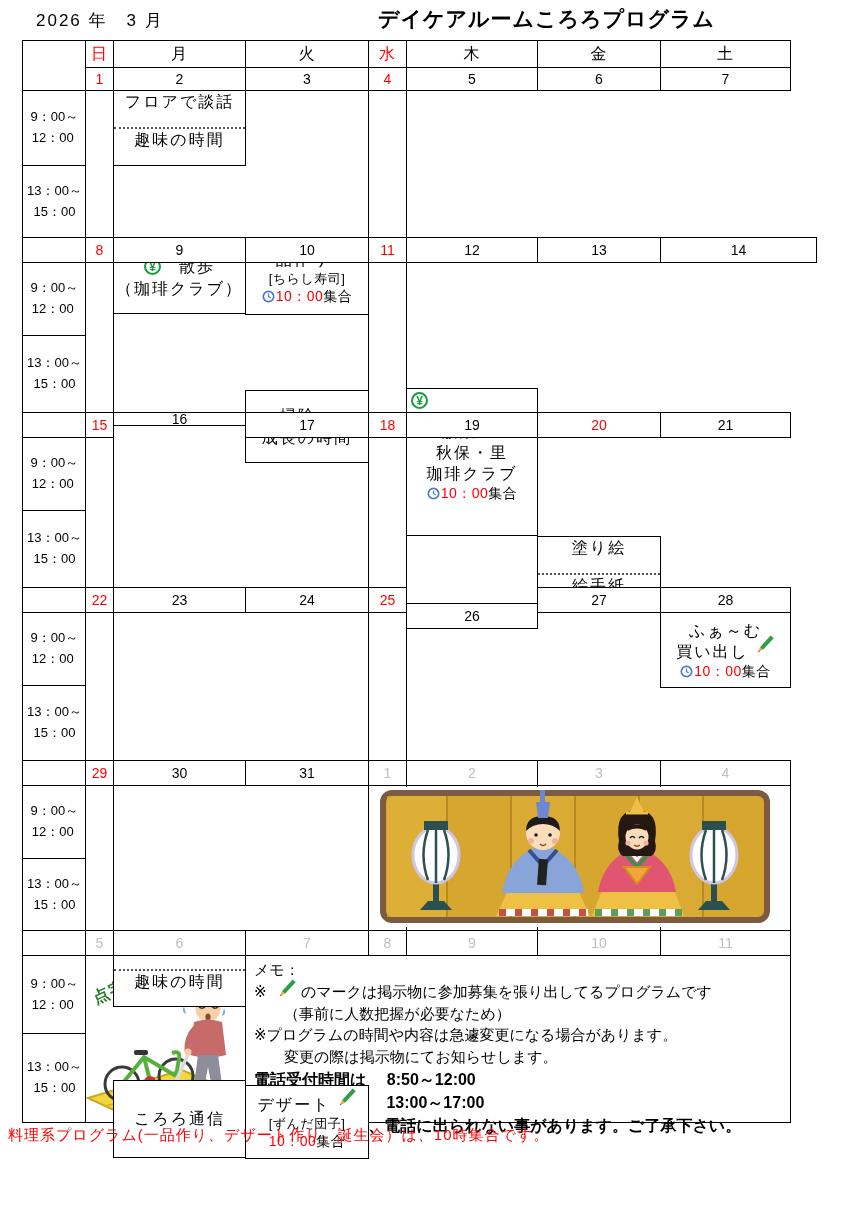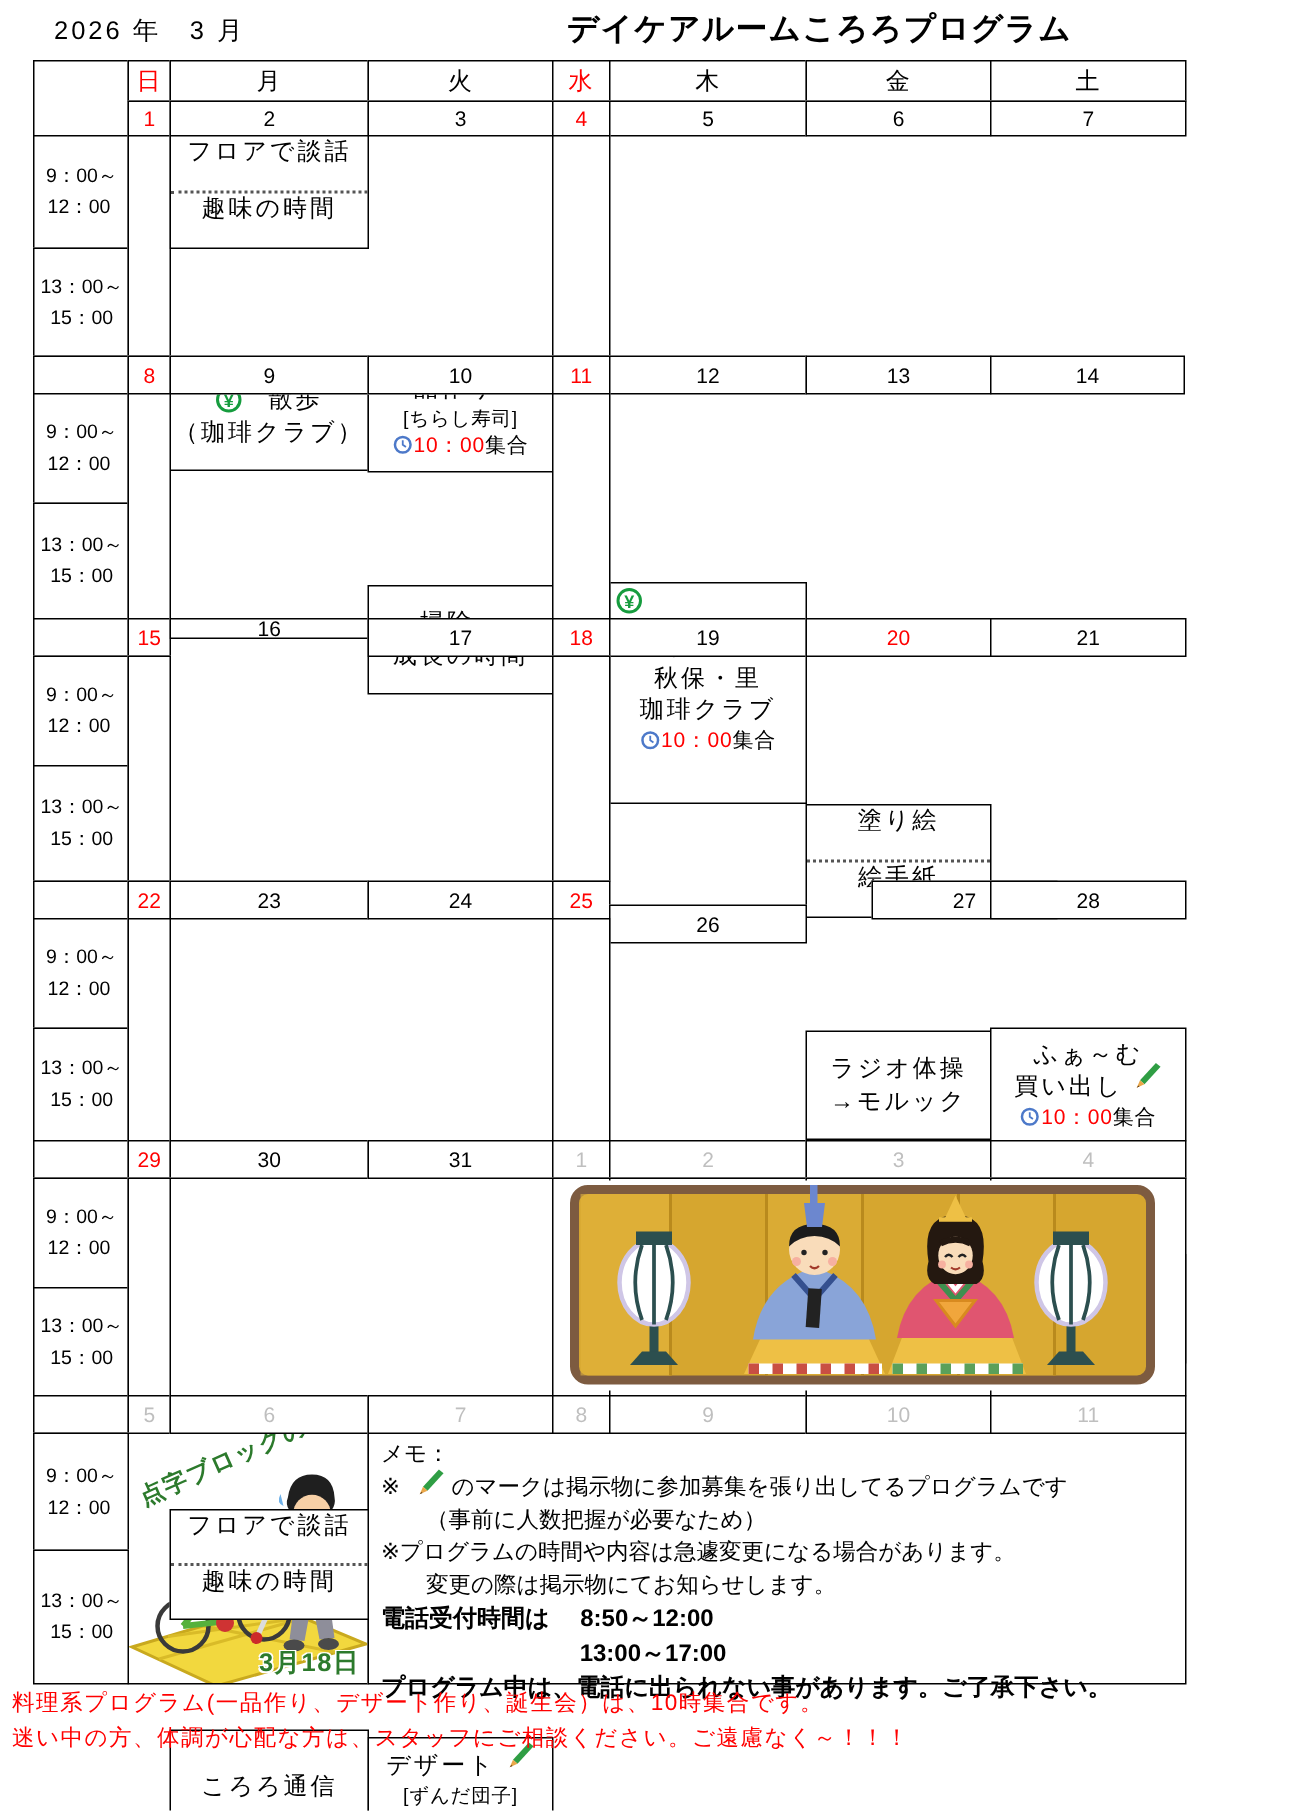--- a/index.html
+++ b/index.html
@@ -313,28 +313,20 @@
           <div class="line">
             <span>塗り絵</span>
           </div>
         </div>
         <div class="half">
           <div class="line">
             <span>絵手紙</span>
           </div>
         </div>
       </div>
-      <div class="cell prog" style="left: 515px; top: 125px; width: 124px; height: 73px;">
-        <div class="line">
-          <span>ラジオ体操</span>
-        </div>
-        <div class="line">
-          <span>→モルック</span>
-        </div>
-      </div>
       <div class="cell prog" style="left: 638px; top: 50px; width: 131px; height: 76px;">
         <div class="line">
           <span>ふぁ～む</span>
         </div>
         <div class="line">
           <span>買い出し</span>
           <span class="pencil-ic">
             <svg width="24" height="24" viewBox="0 0 24 24">
               <path d="M9 13.2 L19.6 1.6 L22.7 4.2 L12 15.8 Z" fill="#2f9e44"></path>
               <path d="M9 13.2 L12 15.8 L6.8 18.2 Z" fill="#eaa749"></path>
@@ -370,21 +362,21 @@
       </div>
       <div class="cell date-c" style="left: 346px; top: 197px; width: 39px; height: 26px;">
         <span class="red">11</span>
       </div>
       <div class="cell date-c" style="left: 384px; top: 197px; width: 132px; height: 26px;">
         <span>12</span>
       </div>
       <div class="cell date-c" style="left: 515px; top: 197px; width: 124px; height: 26px;">
         <span>13</span>
       </div>
-      <div class="cell date-c" style="left: 638px; top: 197px; width: 130px; height: 26px;">
+      <div class="cell date-c" style="left: 638px; top: 197px; width: 157px; height: 26px;">
         <span>14</span>
       </div>
       <div class="cell time-c" style="left: 0px; top: 222px; width: 64px; height: 74px;"> 9：00～
 12：00</div>
       <div class="cell time-c" style="left: 0px; top: 295px; width: 64px; height: 78px;">13：00～
 15：00</div>
       <div class="cell" style="left: 63px; top: 222px; width: 29px; height: 151px;"></div>
       <div class="cell" style="left: 346px; top: 222px; width: 39px; height: 151px;"></div>
       <div class="cell prog" style="left: 91px; top: 222px; width: 133px; height: 74px;">
         <div class="half">
@@ -459,21 +451,21 @@
       </div>
       <div class="cell date-c" style="left: 223px; top: 547px; width: 124px; height: 26px;">
         <span>24</span>
       </div>
       <div class="cell date-c" style="left: 346px; top: 547px; width: 39px; height: 26px;">
         <span class="red">25</span>
       </div>
       <div class="cell date-c" style="left: 384px; top: 547px; width: 132px; height: 26px; margin-top: 16px;">
         <span>26</span>
       </div>
-      <div class="cell date-c" style="left: 515px; top: 547px; width: 124px; height: 26px; margin-left: 44px;">
+      <div class="cell date-c" style="left: 515px; top: 547px; width: 124px; height: 26px;">
         <span>27</span>
       </div>
       <div class="cell date-c" style="left: 638px; top: 547px; width: 131px; height: 26px;">
         <span>28</span>
       </div>
       <div class="cell time-c" style="left: 0px; top: 572px; width: 64px; height: 74px;"> 9：00～
 12：00</div>
       <div class="cell time-c" style="left: 0px; top: 645px; width: 64px; height: 76px;">13：00～
 15：00</div>
       <div class="cell" style="left: 63px; top: 572px; width: 29px; height: 149px;"></div>
@@ -531,14 +523,13 @@
       <div class="cell date-c" style="left: 638px; top: 890px; width: 131px; height: 26px;">
         <span class="gray">11</span>
       </div>
       <div class="cell time-c" style="left: 0px; top: 915px; width: 64px; height: 79px;"> 9：00～
 12：00</div>
       <div class="cell time-c" style="left: 0px; top: 993px; width: 64px; height: 90px;">13：00～
 15：00</div>
     </div>
 
   <div id="footer-1" class="footer-line">料理系プログラム(一品作り、デザート作り、誕生会）は、10時集合です。</div>
-  <div id="footer-2" class="footer-line">迷い中の方、体調が心配な方は、スタッフにご相談ください。ご遠慮なく～！！！</div>
 </div>
 
 </body></html>

